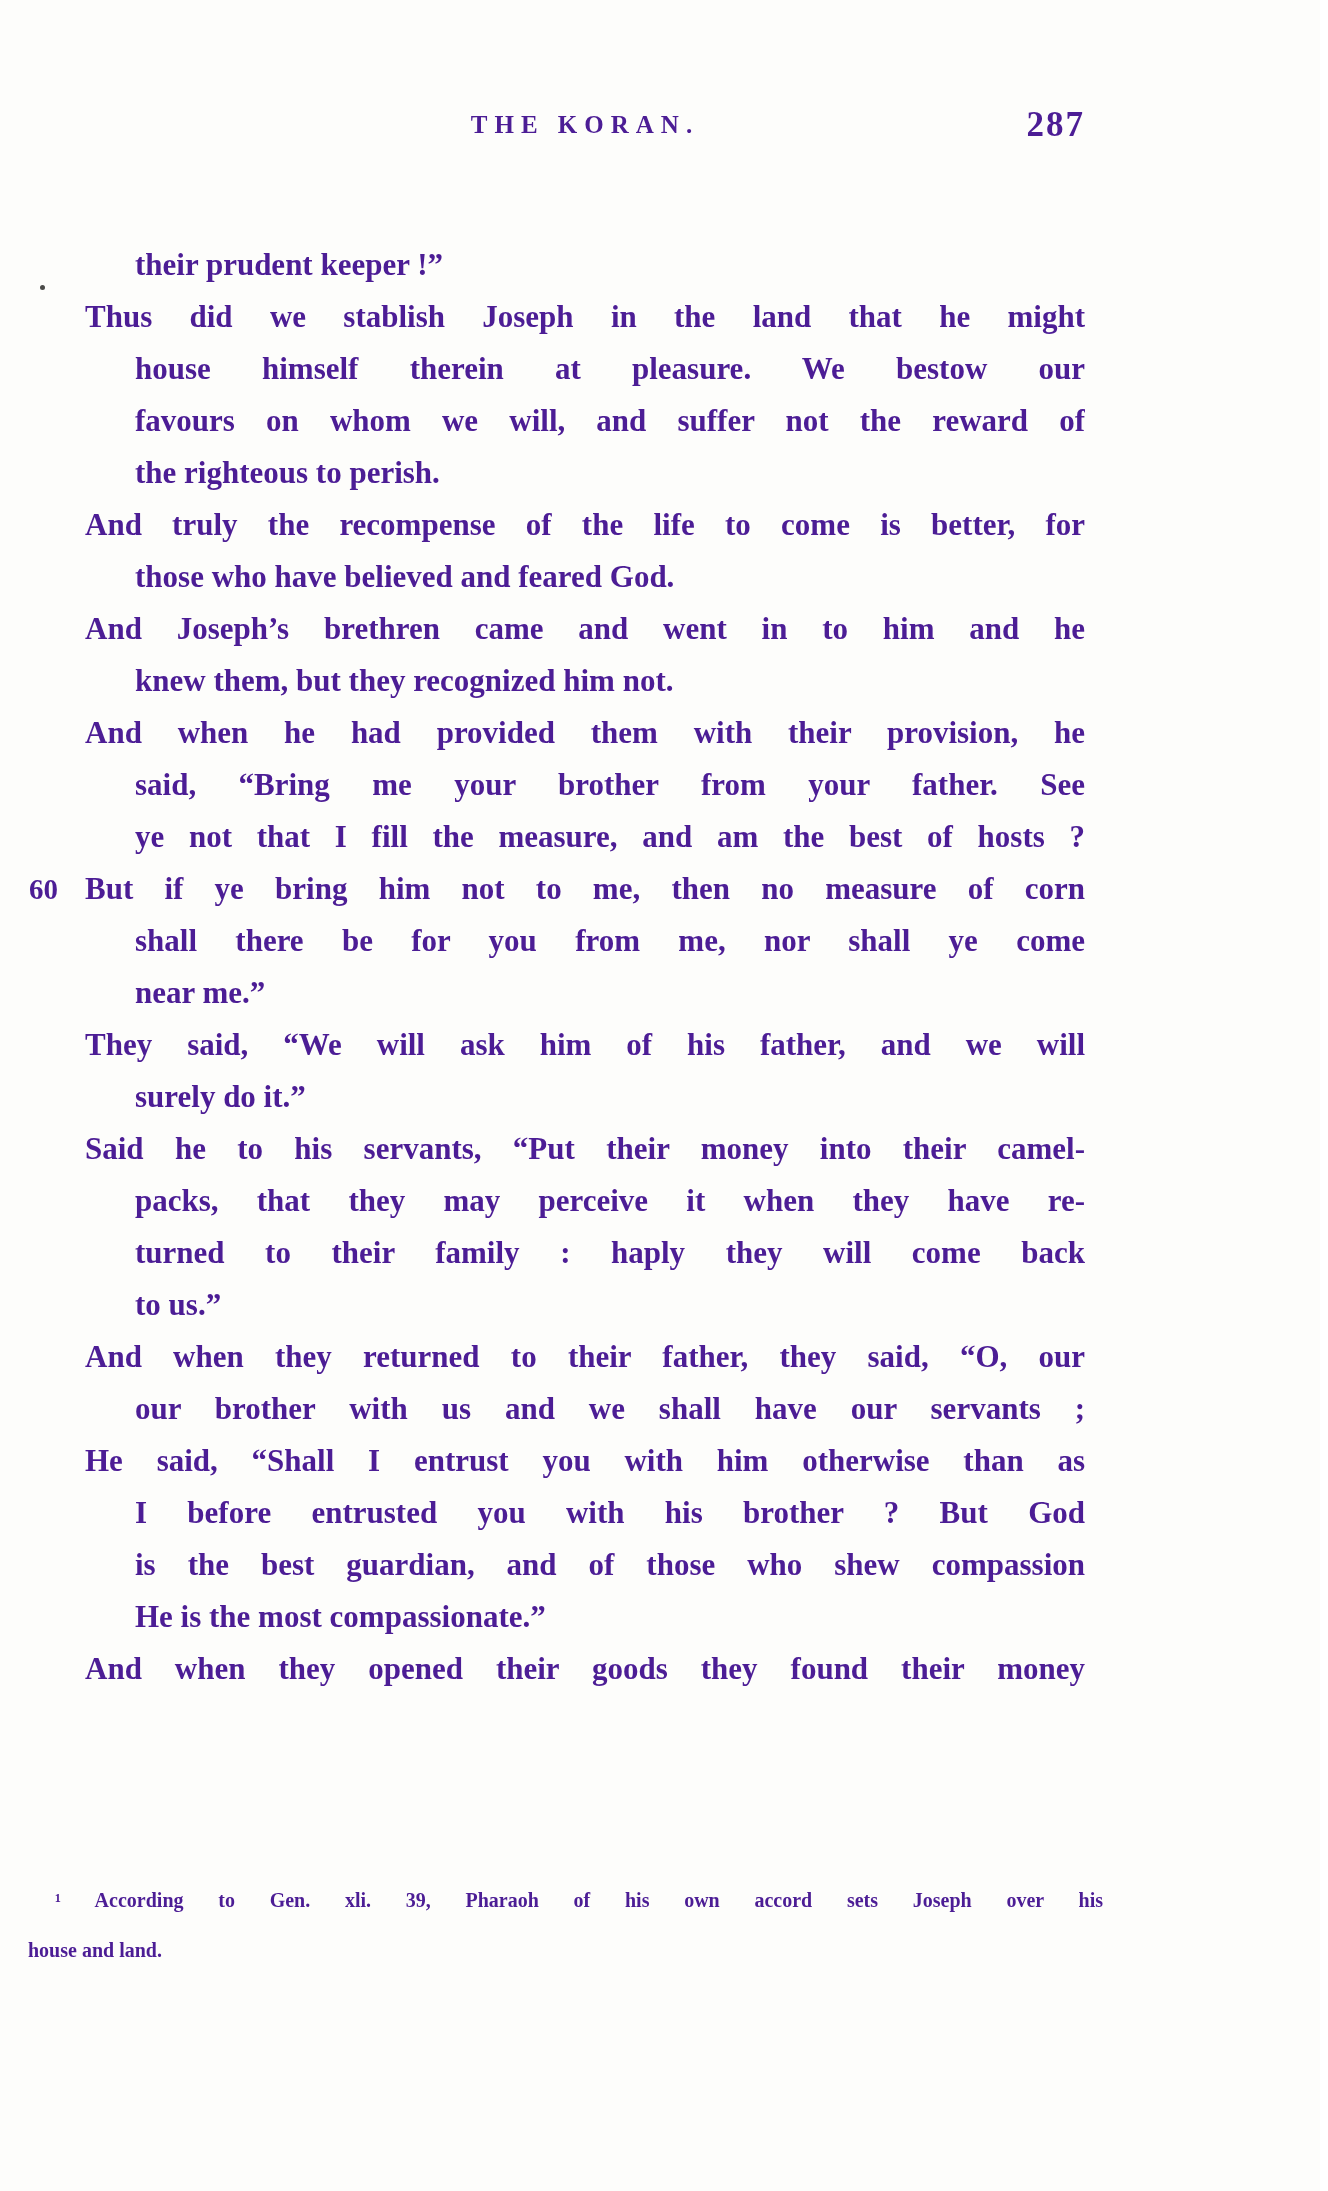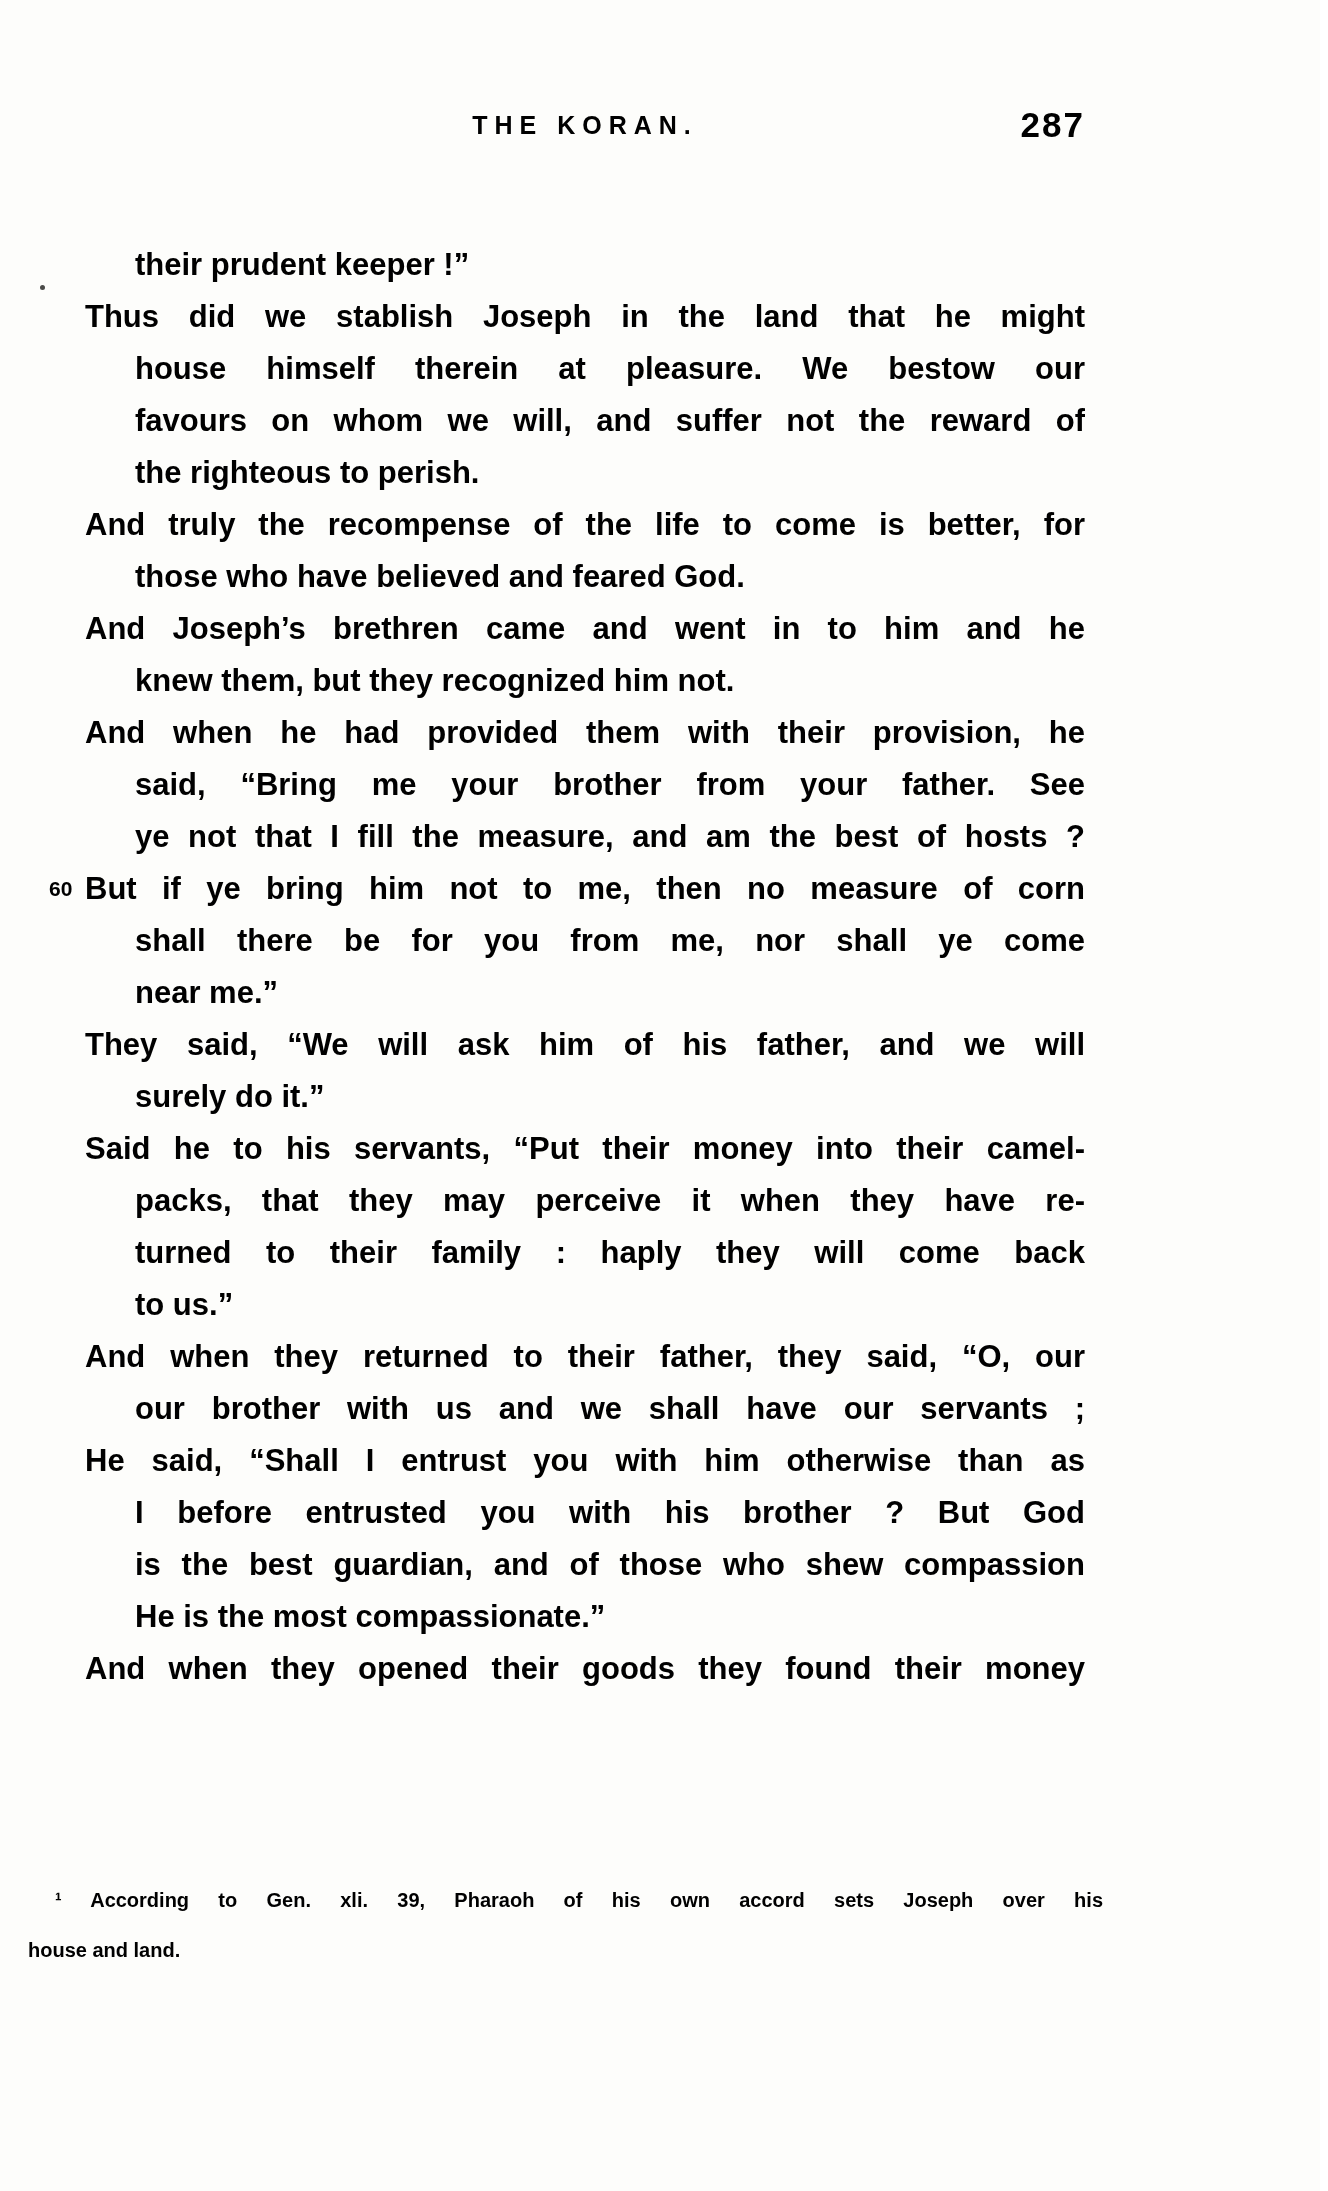--- a/index.html
+++ b/index.html
@@ -1,23 +1,23 @@
 <!DOCTYPE html>
 <html><head>
 <meta charset="utf-8">
 <style>
   html,body { margin:0; padding:0; }
   .page {
     position: relative;
     width: 1320px;
     height: 2191px;
     background: #fdfdfb;
-    font-family: Liberation Sans, sans-serif;
+    font-family: Liberation Serif, serif;
     font-weight: bold;
-    color: #000000;
+    color: #4c1d95;
     overflow: hidden;
   }
   .header {
     position: absolute;
     top: 100px; left: 85px; width: 1000px; height: 50px;
   }
   .running-title {
     position: absolute;
     left: 0; right: 0; top: 0;
     text-align: center;
@@ -35,22 +35,21 @@
   .body-block {
     position: absolute;
     top: 239px; left: 85px; width: 1000px;
     font-size: 31px;
   }
   .v { position: relative; }
   .verse-num {
     position: absolute;
     left: -56px; top: 0;
     height: 52px; line-height: 52px;
-    font-size: 21px;
-    margin-left: 20px;
+    font-size: 29px;
   }
   .ln {
     height: 52px;
     line-height: 52px;
     overflow: hidden;
     text-align: justify;
     white-space: normal;
   }
   .ln.cont { margin-left: 50px; }
   .ln.j::after {

